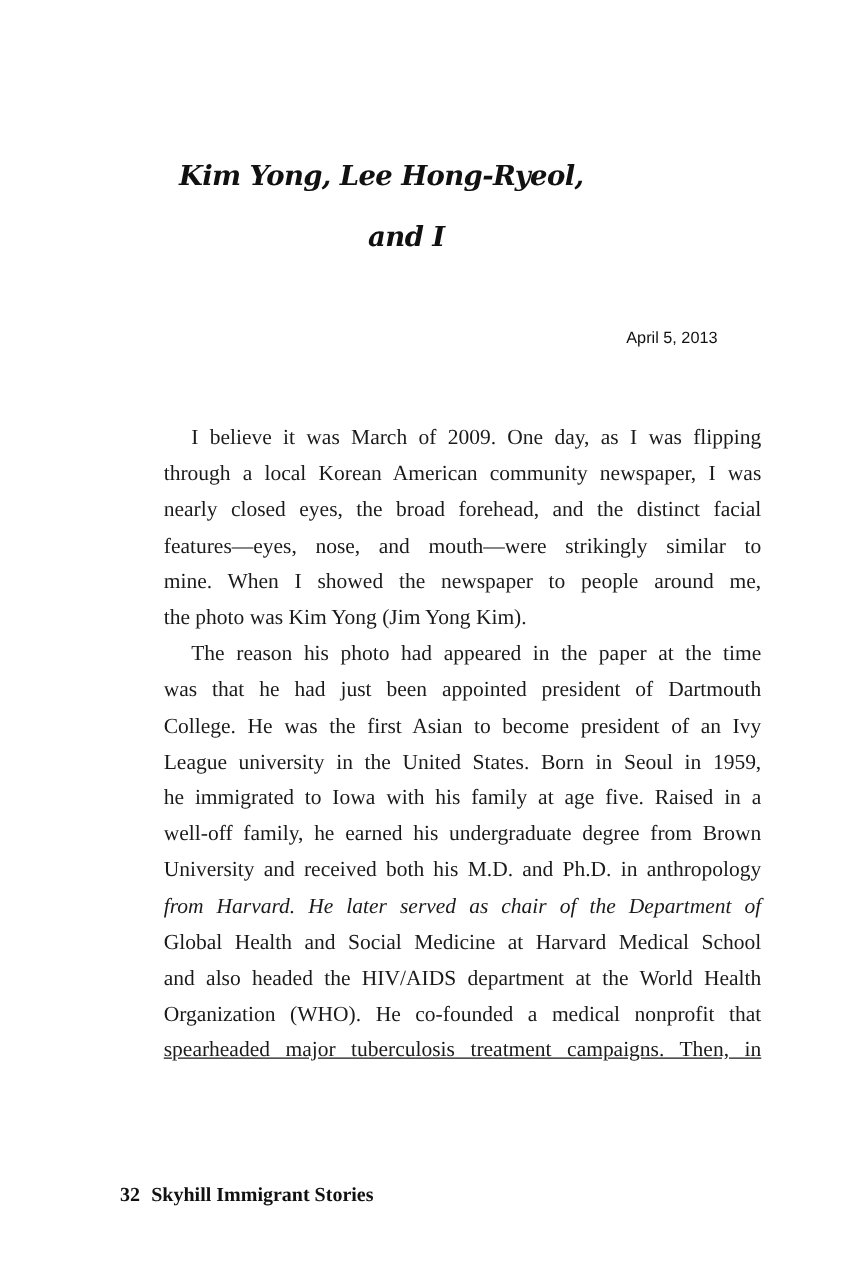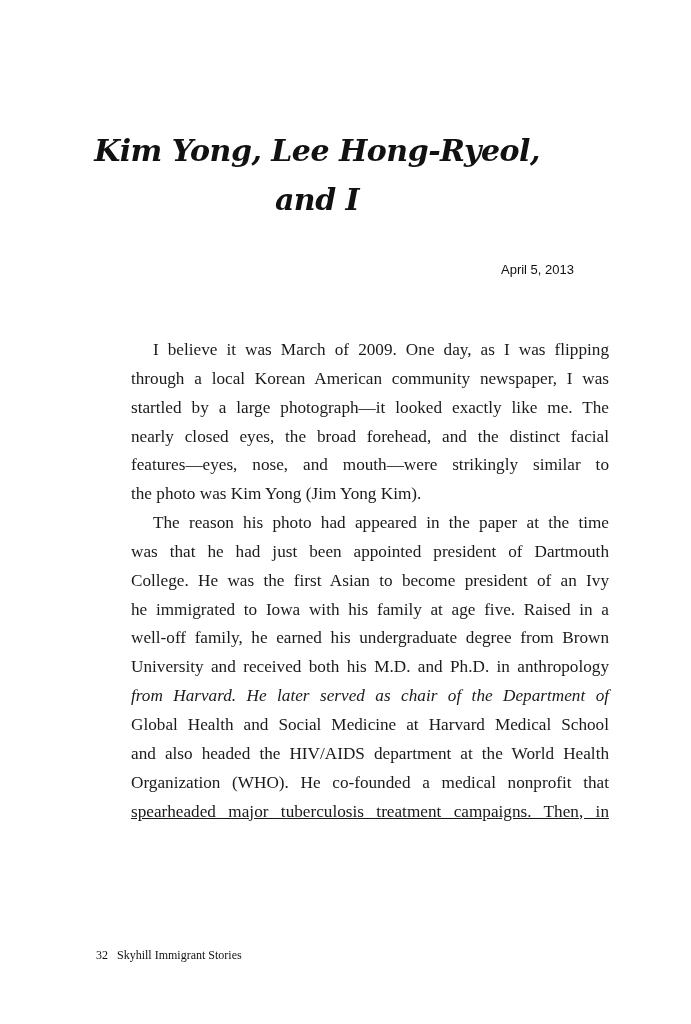--- a/index.html
+++ b/index.html
@@ -9,33 +9,33 @@
     }
     body {
       width: 691px;
       height: 1024px;
       position: relative;
       overflow: hidden;
       color: #1a1a1a;
     }
     .title {
       position: absolute;
-      left: 12px;
+      left: 0;
       width: 610px;
       text-align: center;
       font-family: "DejaVu Serif", serif;
       font-weight: bold;
       font-style: italic;
-      font-size: 30px;
+      font-size: 22px;
       color: #111111;
       letter-spacing: -0.5px;
       white-space: nowrap;
     }
     .title-1 { top: 113px; }
-    .title-2 { top: 162px; }
+    .title-2 { top: 162px; padding-left: 20px; }
     .date {
       position: absolute;
       right: 117px;
       top: 262px;
       font-family: "Liberation Sans", sans-serif;
       font-size: 13px;
       color: #111111;
     }
     .body-text {
       position: absolute;
@@ -55,48 +55,49 @@
       white-space: nowrap;
       overflow: visible;
     }
     .line.indent { padding-left: 22px; }
     .line.last { text-align-last: left; }
     .footer {
       position: absolute;
       left: 96px;
       top: 948px;
       font-family: "Liberation Serif", serif;
-      font-weight: normal;
-      font-size: 12px;
+      font-weight: bold;
+      font-size: 16px;
       color: #111111;
       white-space: pre;
     }
     .footer .page-num { margin-right: 9px; }
   </style>
 </head>
 <body>
 
 <h1 class="title title-1">Kim Yong, Lee Hong-Ryeol,</h1>
 <h1 class="title title-2">and I</h1>
 
 <div class="date">April 5, 2013</div>
 
 <div class="body-text">
   <div>
     <div class="line indent" style="white-space: normal;">I believe it was March of 2009. One day, as I was flipping</div>
     <div class="line" style="white-space: normal;">through a local Korean American community newspaper, I was</div>
-    <div class="line" style="white-space: normal;">startled by a large photograph—it looked exactly like me. The</div>
     <div class="line" style="white-space: normal;">nearly closed eyes, the broad forehead, and the distinct facial</div>
     <div class="line" style="white-space: normal;">features—eyes, nose, and mouth—were strikingly similar to</div>
+    <div class="line" style="white-space: normal;">mine. When I showed the newspaper to people around me,</div>
     <div class="line last" style="white-space: normal;">the photo was Kim Yong (Jim Yong Kim).</div>
   </div>
   <div>
     <div class="line indent" style="white-space: normal;">The reason his photo had appeared in the paper at the time</div>
     <div class="line" style="white-space: normal;">was that he had just been appointed president of Dartmouth</div>
     <div class="line" style="white-space: normal;">College. He was the first Asian to become president of an Ivy</div>
+    <div class="line" style="white-space: normal;">League university in the United States. Born in Seoul in 1959,</div>
     <div class="line" style="white-space: normal;">he immigrated to Iowa with his family at age five. Raised in a</div>
     <div class="line" style="white-space: normal;">well-off family, he earned his undergraduate degree from Brown</div>
     <div class="line" style="white-space: normal;">University and received both his M.D. and Ph.D. in anthropology</div>
     <div class="line" style="white-space: normal; font-style: italic;">from Harvard. He later served as chair of the Department of</div>
     <div class="line" style="white-space: normal;">Global Health and Social Medicine at Harvard Medical School</div>
     <div class="line" style="white-space: normal;">and also headed the HIV/AIDS department at the World Health</div>
     <div class="line" style="white-space: normal;">Organization (WHO). He co-founded a medical nonprofit that</div>
     <div class="line" style="white-space: normal; text-decoration: underline;">spearheaded major tuberculosis treatment campaigns. Then, in</div>
   </div>
 </div>

